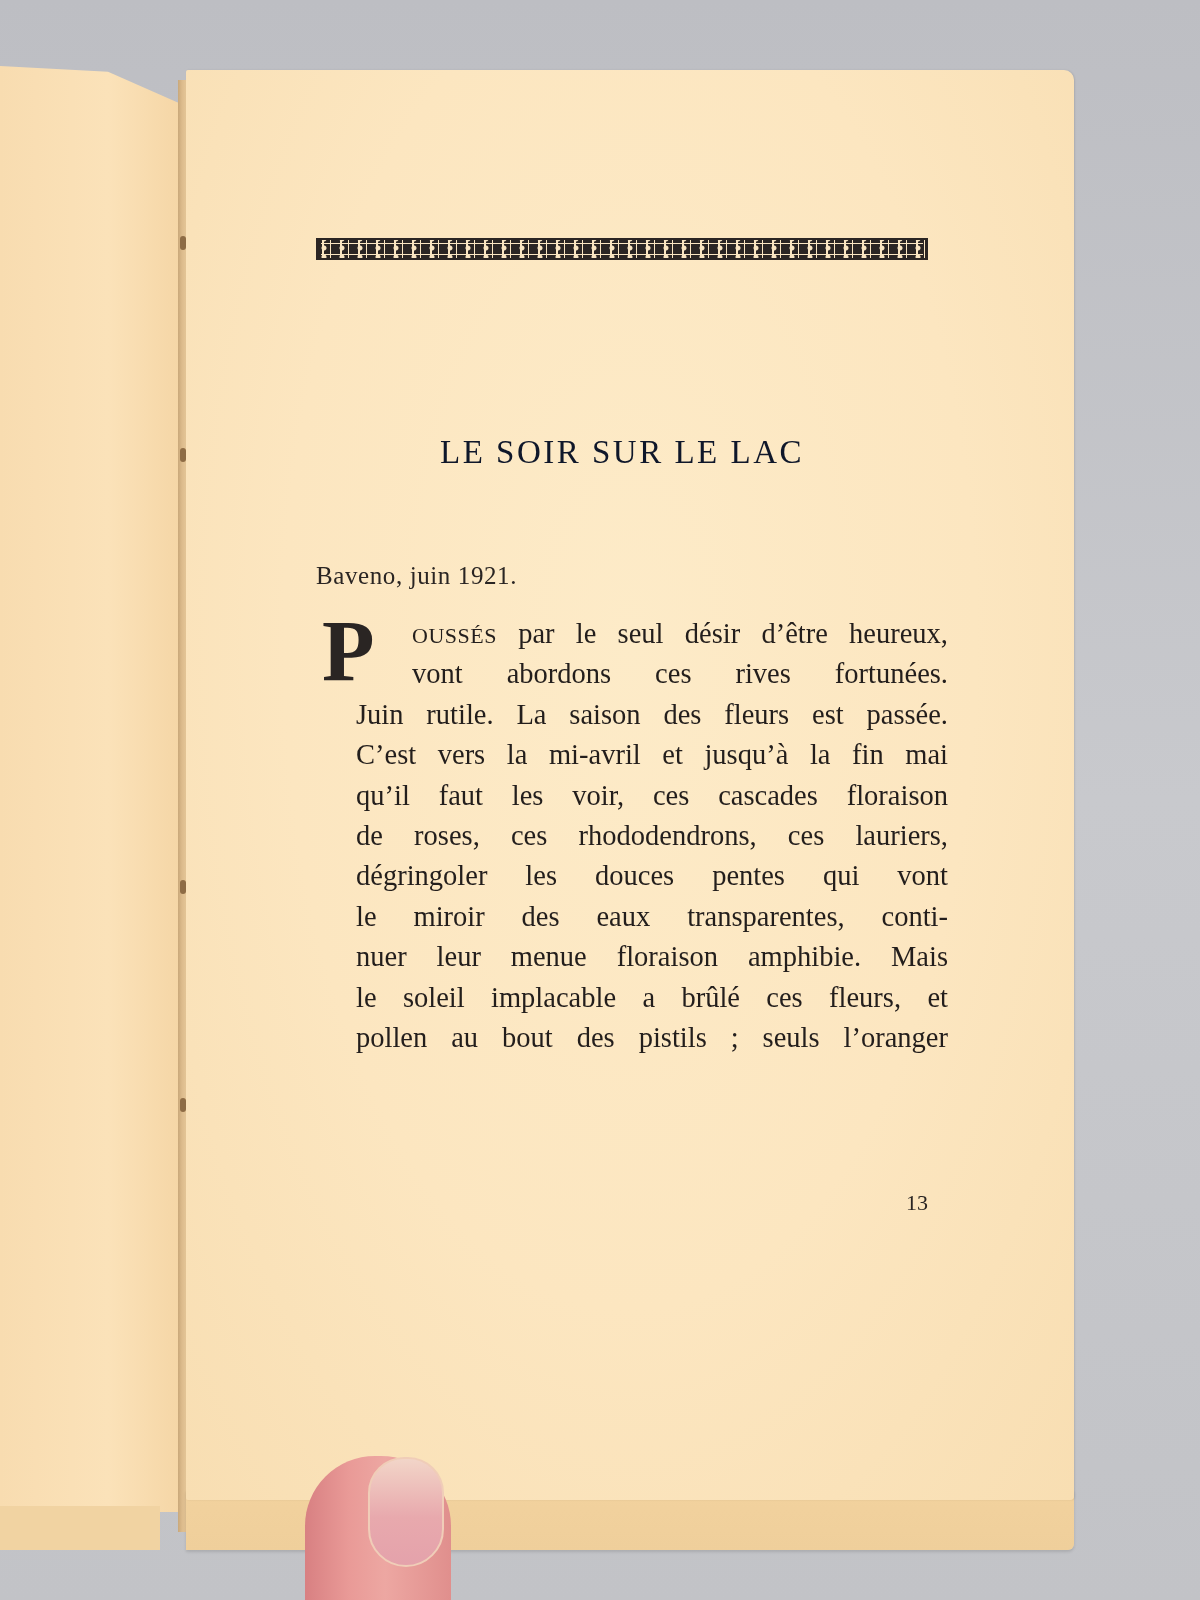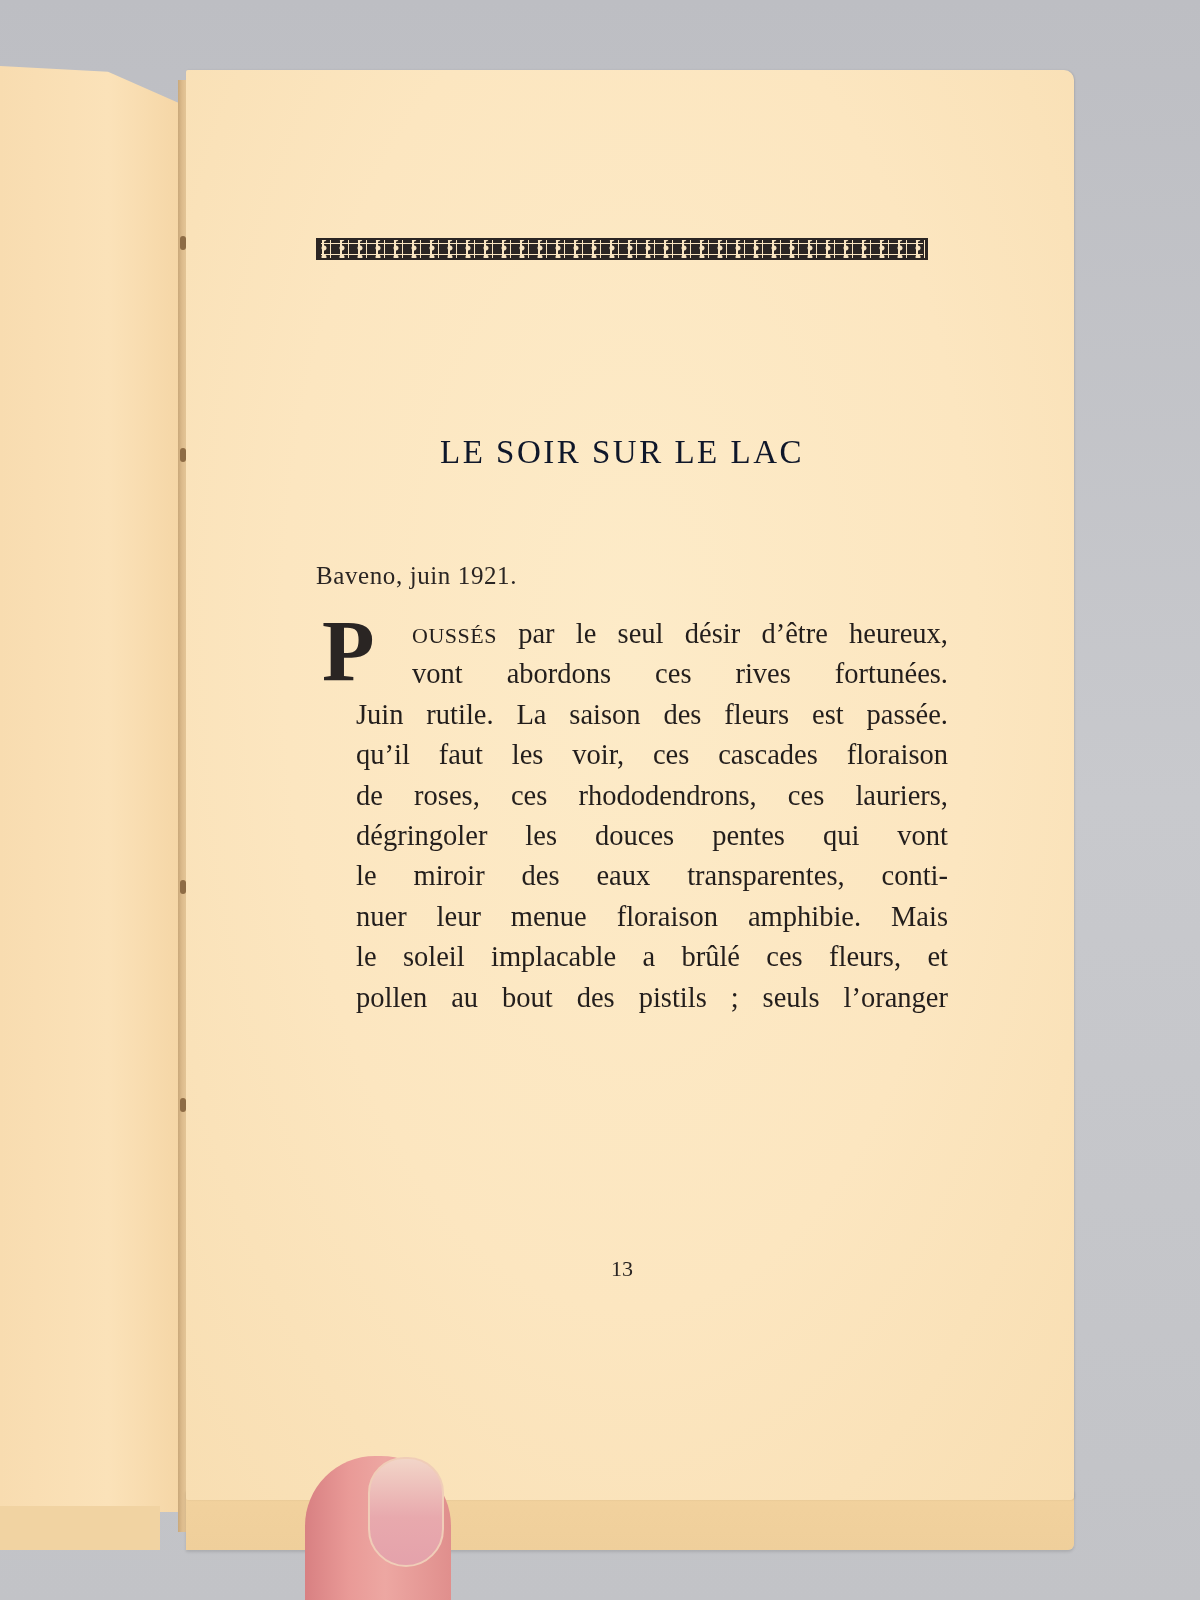--- a/index.html
+++ b/index.html
@@ -80,22 +80,22 @@
     .line.last { text-align-last: justify; }
     .line.indent { padding-left: 56px; }
     .dropcap {
       position: absolute; left: 322px; top: 618px;
       font-size: 86px; line-height: 66px; height: 66px; color: #2a2523;
       font-weight: bold; letter-spacing: 0;
     }
     .first-line { padding-left: 56px; }
     .smallcaps { font-size: 22px; letter-spacing: 0.5px; }
     .page-number {
-      position: absolute; left: 316px; width: 612px; top: 1256px;
-      text-align: center; font-size: 22px; color: #2a2523;
+      position: absolute; left: 316px; width: 612px; top: 1190px;
+      text-align: right; font-size: 22px; color: #2a2523;
     }
     
     .finger {
       position: absolute; left: 305px; top: 1456px; width: 146px; height: 200px;
       background: linear-gradient(90deg, #d88082 0%, #e99a97 30%, #eda7a2 55%, #e08f8d 100%);
       border-radius: 70px 70px 10px 10px;
     }
     .fingernail {
       position: absolute; left: 368px; top: 1457px; width: 76px; height: 110px;
       background: linear-gradient(180deg, #f2d5c8 0%, #e8a9ad 55%, #e4a2ab 100%);
@@ -127,20 +127,21 @@
 <div class="title">LE SOIR SUR LE LAC</div>
 
 <div class="dateline">Baveno, juin 1921.</div>
 
 <div class="dropcap">P</div>
 
 <div class="body-text">
   <span class="line first-line"><span class="smallcaps">OUSSÉS</span><span> par le seul désir d’être heureux,</span></span>
   <span class="line indent">vont abordons ces rives fortunées.</span>
   <span class="line">Juin rutile. La saison des fleurs est passée.</span>
+  <span class="line">C’est vers la mi-avril et jusqu’à la fin mai</span>
   <span class="line">qu’il faut les voir, ces cascades floraison</span>
   <span class="line">de roses, ces rhododendrons, ces lauriers,</span>
   <span class="line">dégringoler les douces pentes qui vont</span>
   <span class="line">le miroir des eaux transparentes, conti-</span>
   <span class="line">nuer leur menue floraison amphibie. Mais</span>
   <span class="line">le soleil implacable a brûlé ces fleurs, et</span>
   <span class="line last">pollen au bout des pistils ; seuls l’oranger</span>
 </div>
 
 <div class="page-number">13</div>

